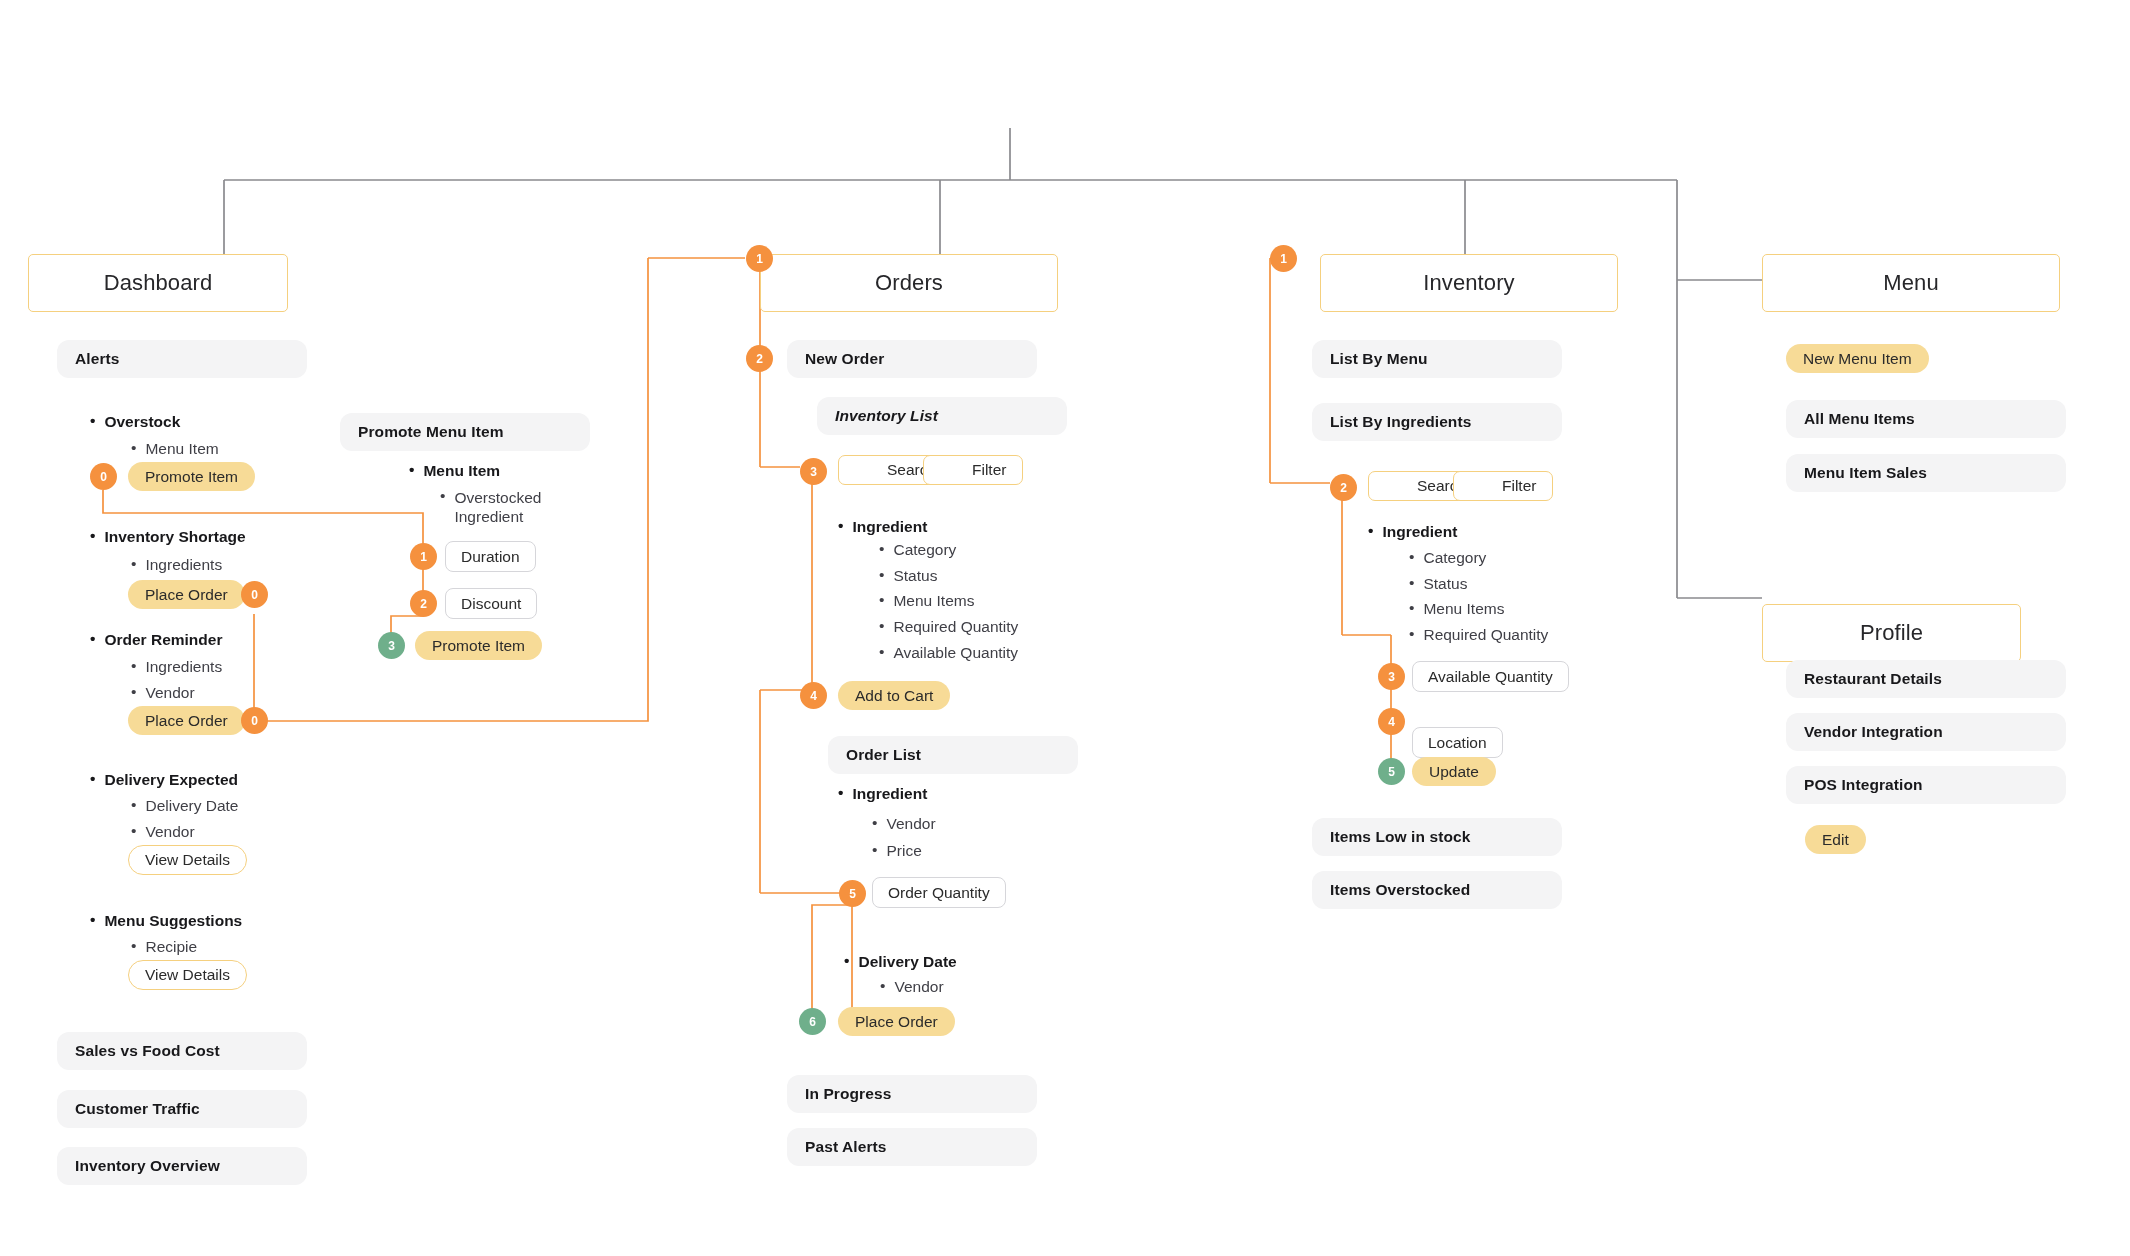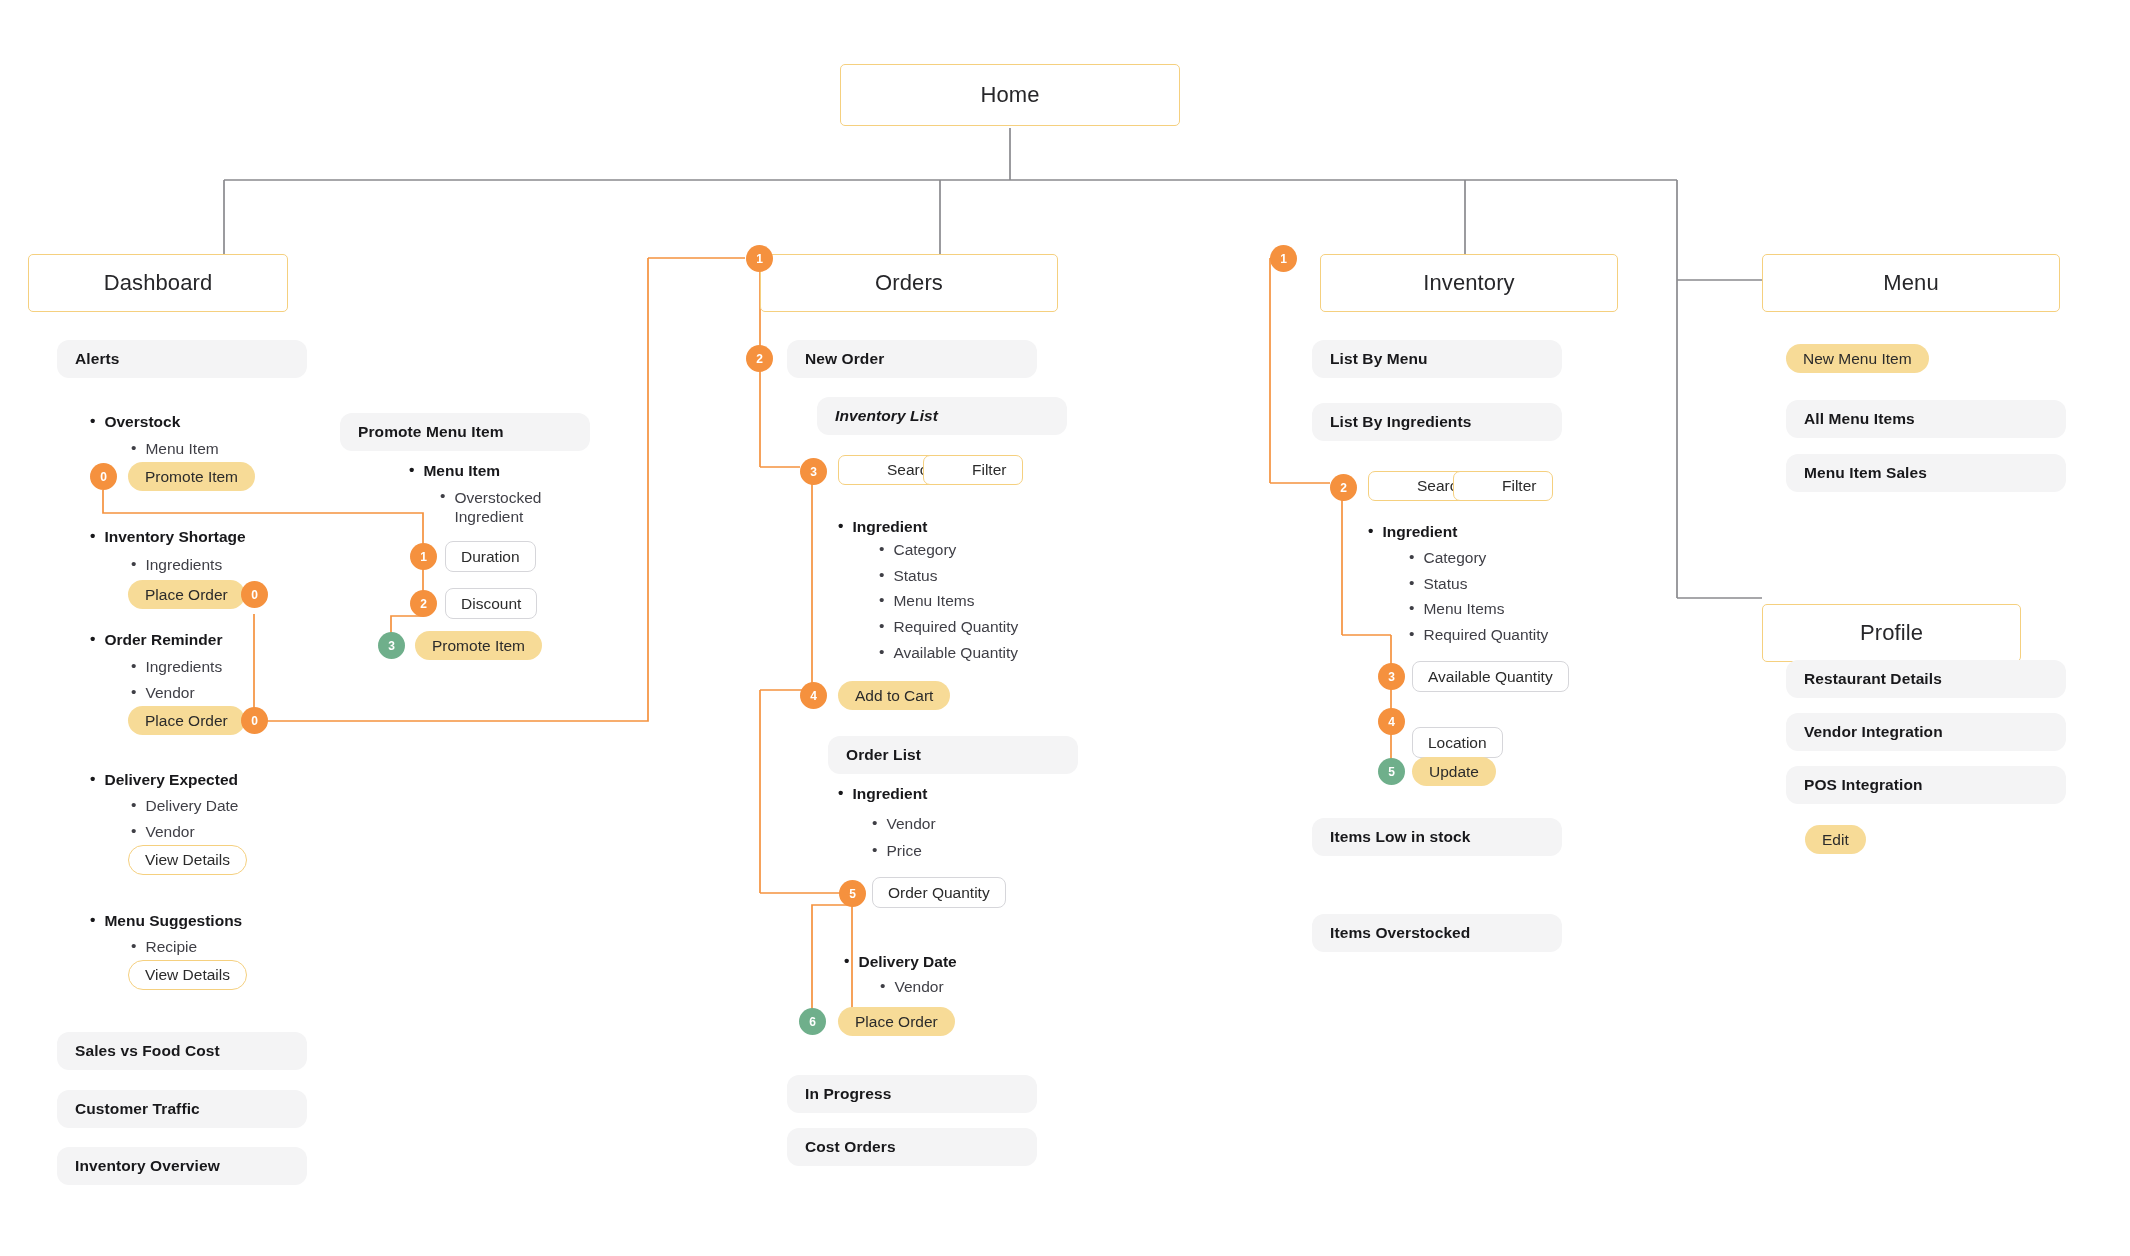--- a/index.html
+++ b/index.html
@@ -112,23 +112,20 @@
       <path d="M1270 483 H1330"></path>
       <path d="M1342 495 V635"></path>
       <path d="M1342 635 H1391"></path>
       <path d="M1391 635 V664"></path>
       <path d="M1391 676 V714"></path>
       <path d="M1391 726 V760"></path>
       <path d="M1270 258 H1283"></path>
     </g>
   </svg>
 
-  <div class="page-box" style="left:840px;top:64px;width:340px;height:62px;">
-    <span>Home</span>
-  </div>
 
   <div class="page-box" style="left:28px;top:254px;width:260px;height:58px;">
     <span>Dashboard</span>
   </div>
 
   <div class="chip" style="left:57px;top:340px;width:250px;height:38px;">
     <span>Alerts</span>
   </div>
 
   <div class="b1" style="left:90px;top:413px;">
@@ -345,21 +342,21 @@
     <span>6</span>
   </div>
   <div class="pill" style="left:838px;top:1007px;">
     <span>Place Order</span>
   </div>
 
   <div class="chip" style="left:787px;top:1075px;width:250px;height:38px;">
     <span>In Progress</span>
   </div>
   <div class="chip" style="left:787px;top:1128px;width:250px;height:38px;">
-    <span>Cost Orders</span>
+    <span>Past Alerts</span>
   </div>
 
   <div class="badge o" style="left:1270px;top:245px;">
     <span>1</span>
   </div>
   <div class="page-box" style="left:1284px;top:254px;width:298px;height:58px;margin-left:36px;">
     <span>Inventory</span>
   </div>
 
   <div class="chip" style="left:1312px;top:340px;width:250px;height:38px;">
@@ -417,21 +414,21 @@
   <div class="badge g" style="left:1378px;top:758px;">
     <span>5</span>
   </div>
   <div class="pill" style="left:1412px;top:757px;">
     <span>Update</span>
   </div>
 
   <div class="chip" style="left:1312px;top:818px;width:250px;height:38px;">
     <span>Items Low in stock</span>
   </div>
-  <div class="chip" style="left:1312px;top:914px;width:250px;height:38px;text-align:right;">
+  <div class="chip" style="left:1312px;top:871px;width:250px;height:38px;text-align:right;">
     <span>Items Overstocked</span>
   </div>
 
   <div class="page-box" style="left:1762px;top:254px;width:298px;height:58px;">
     <span>Menu</span>
   </div>
   <div class="pill" style="left:1786px;top:344px;">
     <span>New Menu Item</span>
   </div>
   <div class="chip" style="left:1786px;top:400px;width:280px;height:38px;">

